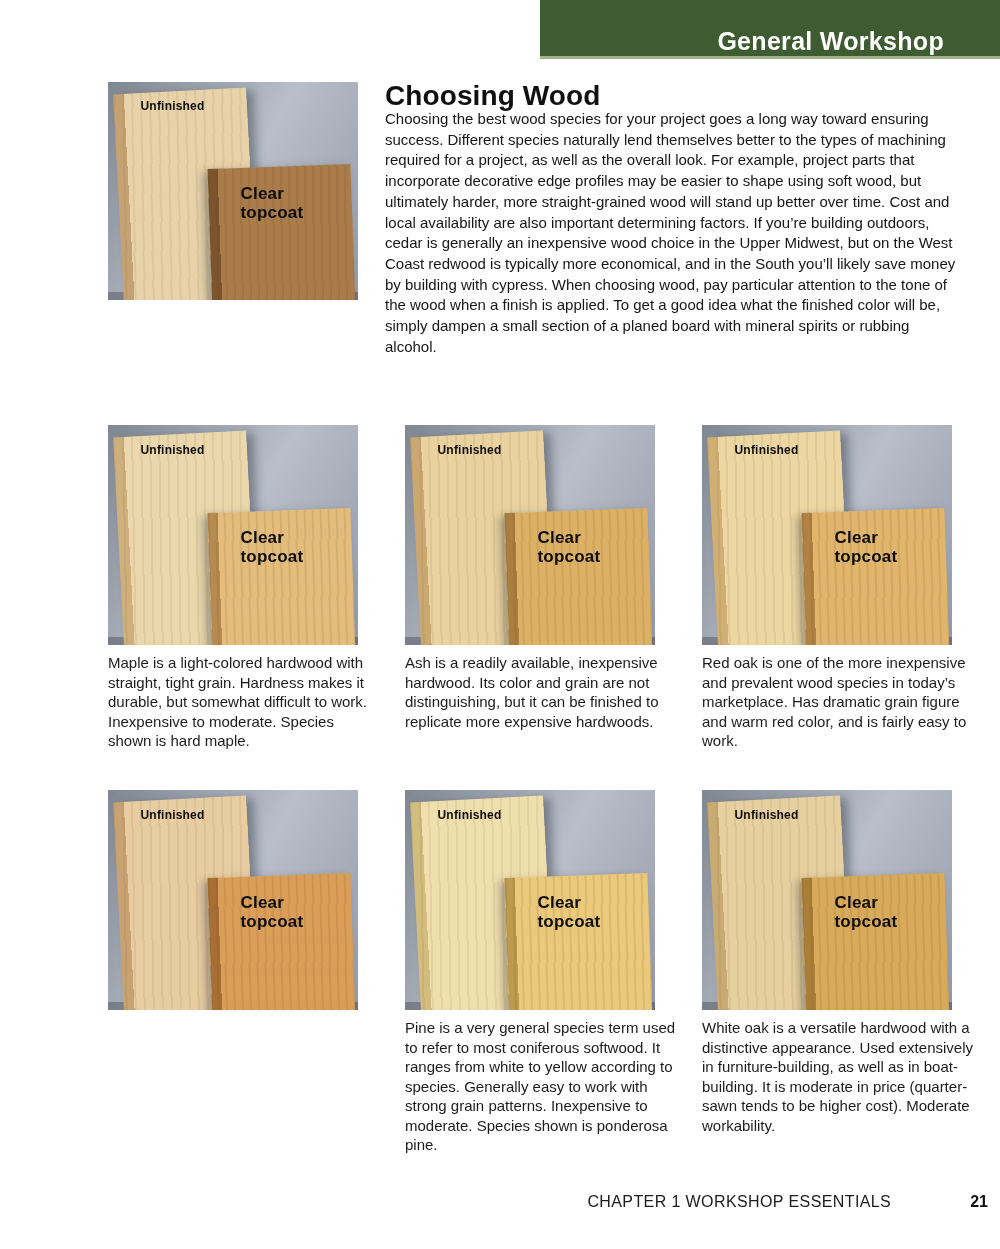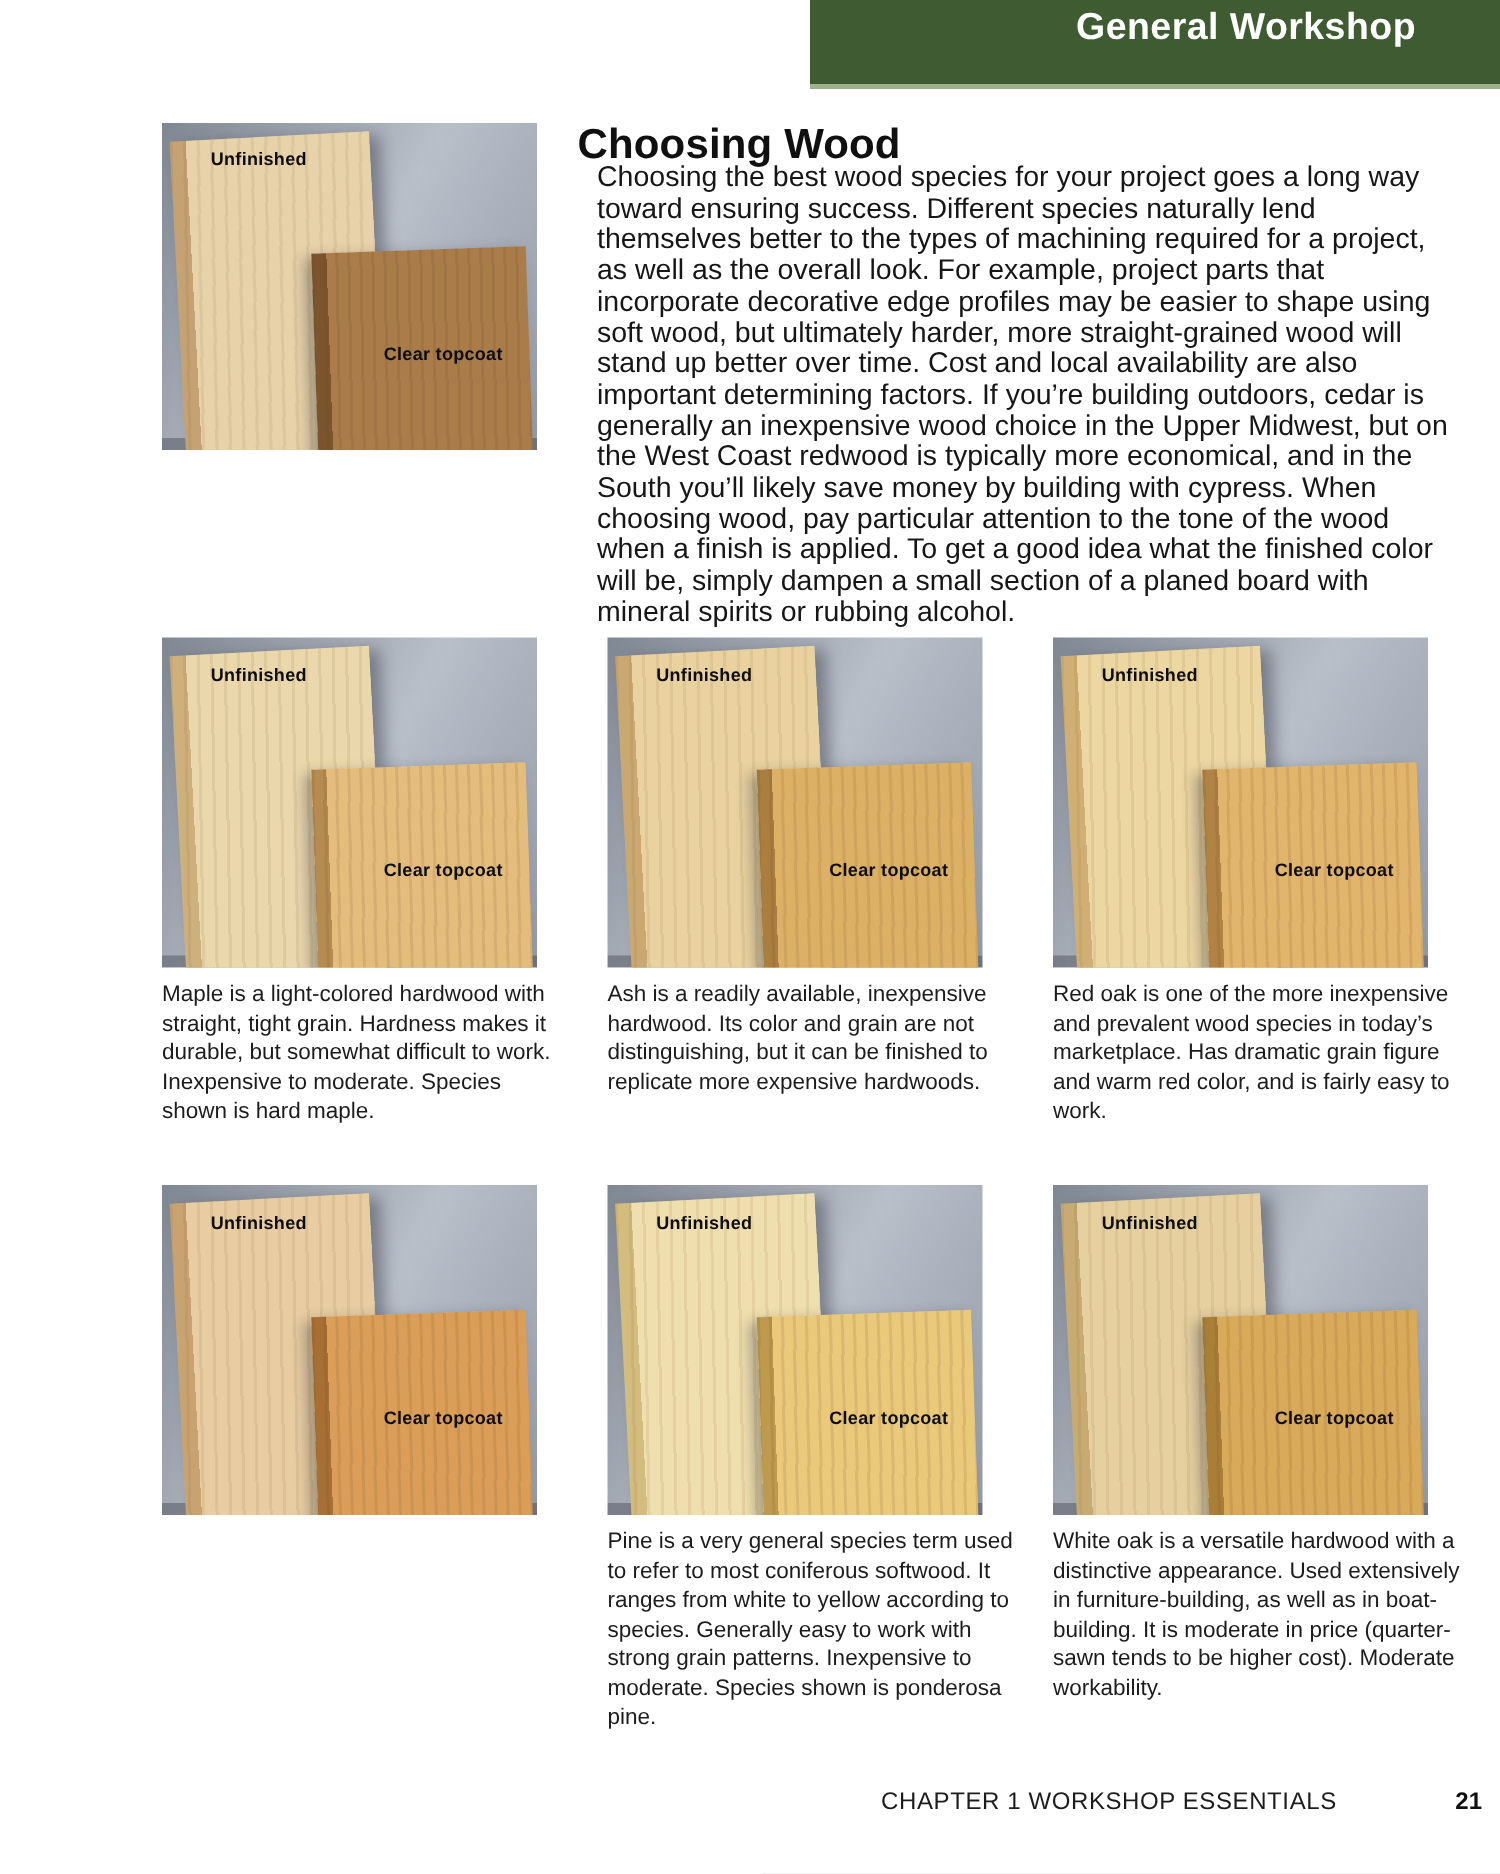--- a/index.html
+++ b/index.html
@@ -6,35 +6,35 @@
   .page {
     position:relative; width:1000px; height:1249px; margin:0 auto;
     background:#ffffff; overflow:hidden;
     font-family:"Liberation Sans", sans-serif; color:#141414;
   }
 
   
   .header-bar {
     position:absolute; left:540px; top:0; right:0; height:59px;
     background:#3f5b31; border-bottom:3px solid #9fb28c;
-    display:flex; align-items:flex-start; justify-content:flex-end;
+    display:flex; align-items:flex-end; justify-content:flex-end;
     padding:4px 56px 0 0; box-sizing:border-box;
   }
   .header-title {
     color:#ffffff; font-size:25px; font-weight:bold; letter-spacing:0.3px;
   }
 
   
   .article-title {
     position:absolute; left:385px; top:80px;
     font-size:28px; font-weight:bold; color:#101010; letter-spacing:0.1px;
   }
   .article-body {
-    position:absolute; left:398px; top:109px; width:572px;
-    font-size:19px; line-height:20.7px; color:#161616;
+    position:absolute; left:385px; top:109px; width:572px;
+    font-size:15px; line-height:20.7px; color:#161616;
   }
 
   
   .cell { position:absolute; width:250px; }
   #cell-walnut   { left:108px; top:82px;  }
   #cell-maple    { left:108px; top:425px; }
   #cell-ash      { left:405px; top:425px; }
   #cell-red-oak  { left:702px; top:425px; }
   #cell-cherry   { left:108px; top:790px; }
   #cell-pine     { left:405px; top:790px; }
@@ -66,22 +66,22 @@
     background:
       repeating-linear-gradient(91deg, rgba(96,60,20,0.12) 0 2px, rgba(0,0,0,0) 2px 8px),
       linear-gradient(90deg, var(--top-edge) 0 7%, var(--top) 7% 100%);
     box-shadow:-5px 3px 9px rgba(35,40,52,0.35);
     z-index:2;
   }
 
   .label { position:absolute; font-weight:bold; color:#0d0d0d; z-index:3; }
   .label-unf { left:13%; top:8%; font-size:12px; letter-spacing:0.2px; }
   .label-top {
-    left:53%; top:47%; width:44%; text-align:center;
-    font-size:12px; line-height:1.12; letter-spacing:0.2px;margin-top:46px;
+    left:53%; top:47%; width:44%; 
+    font-size:17px; line-height:1.12; letter-spacing:0.2px;
   }
 
   .caption {
     margin:8px 0 0 0; width:272px;
     font-size:15px; line-height:19.5px; color:#1c1c1c;
   }
 
   
   .footer {
     position:absolute; top:1193px; right:12px;

